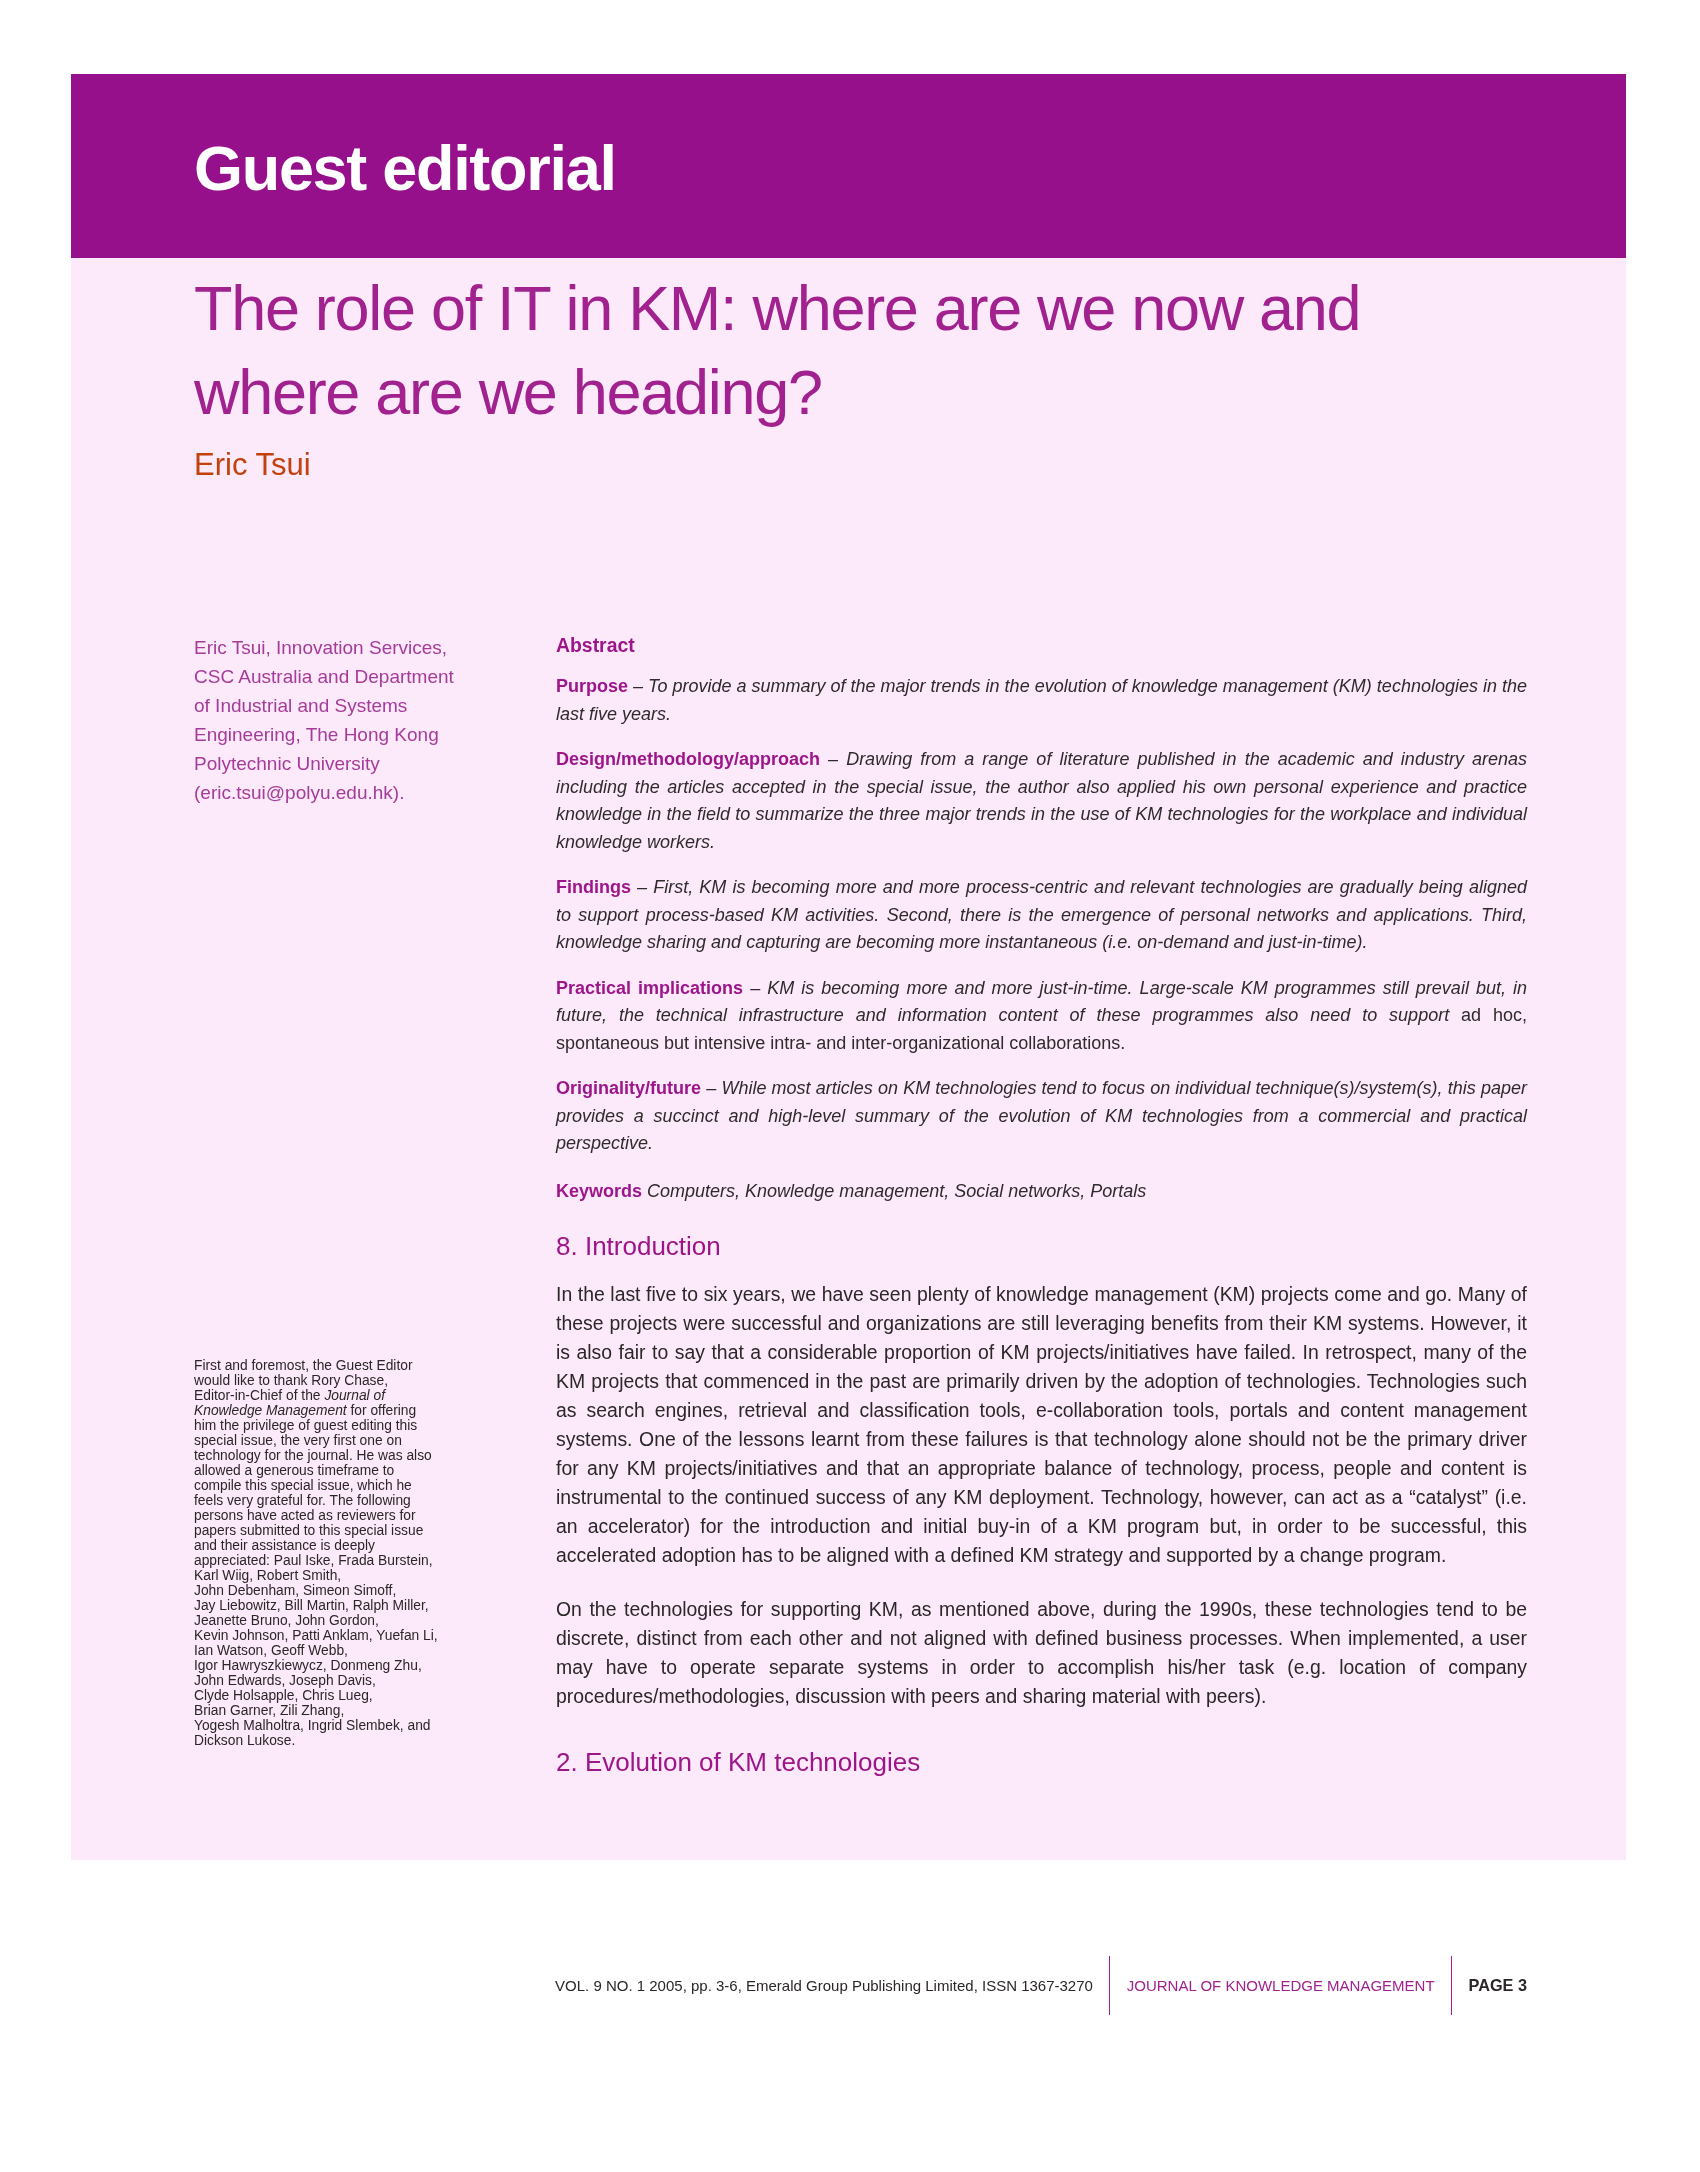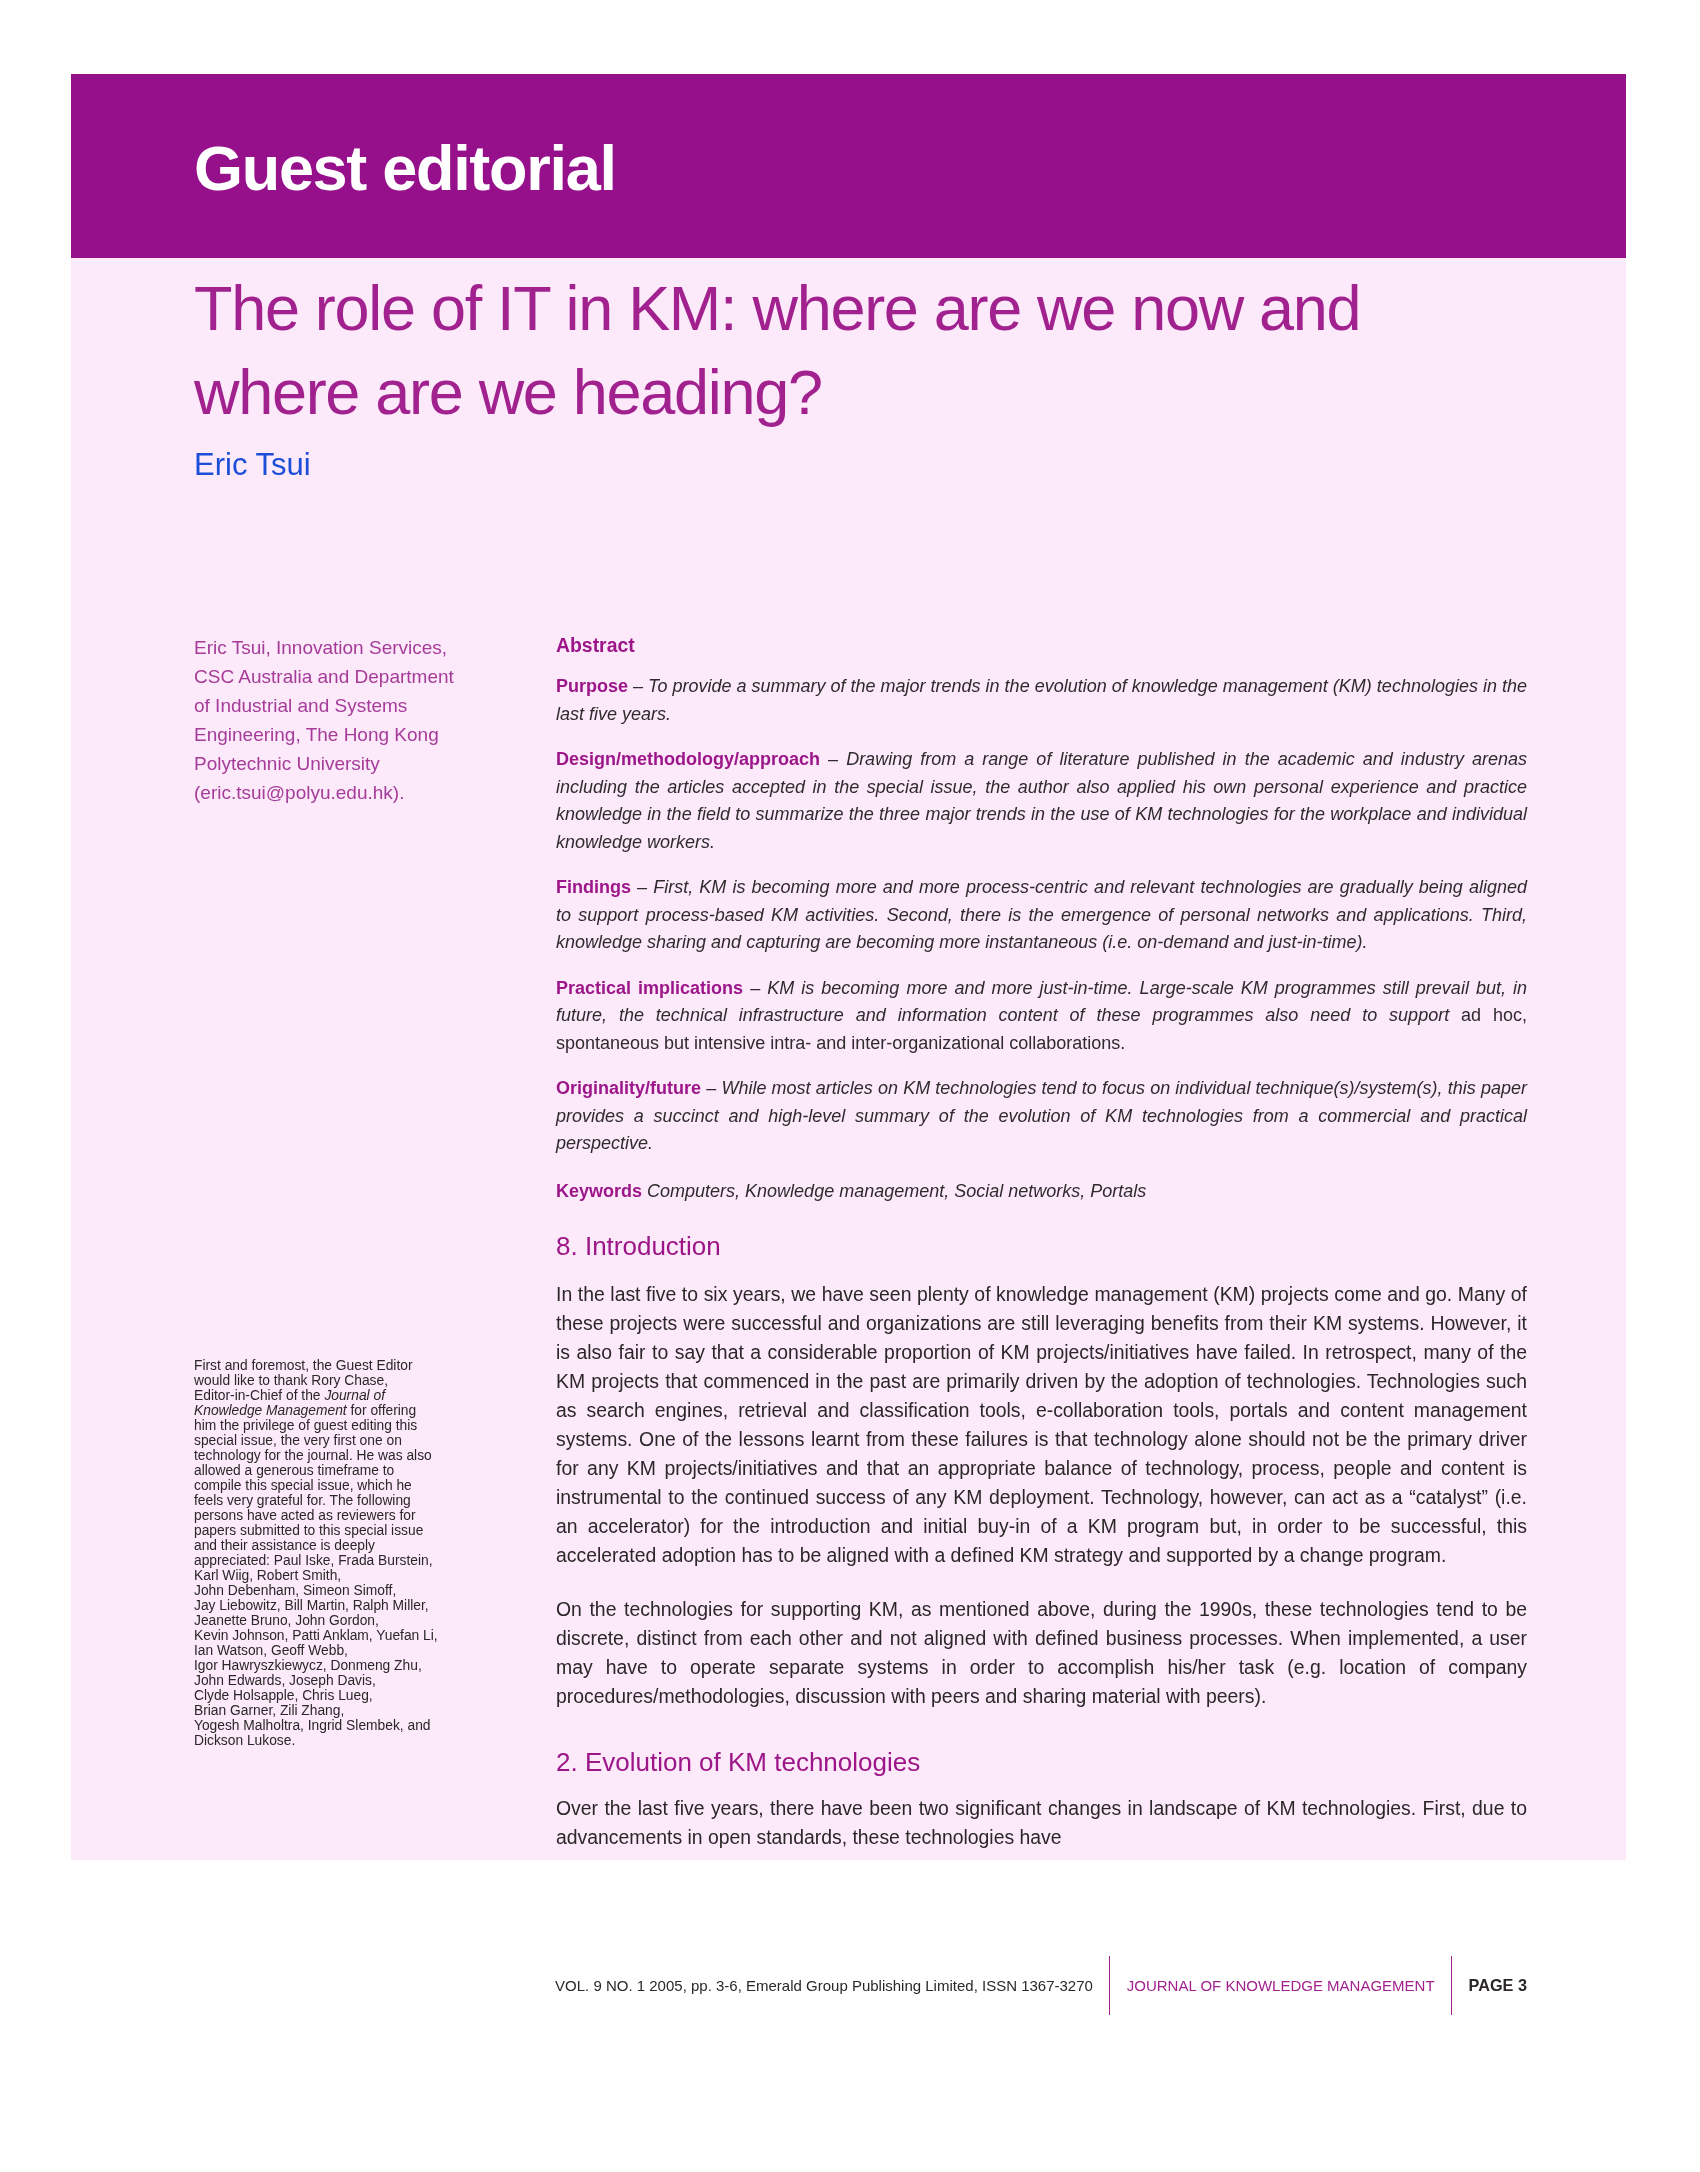--- a/index.html
+++ b/index.html
@@ -24,21 +24,21 @@
     color:#ffffff; font-weight:bold; font-size:63px;
     padding-left:123px; letter-spacing:-1.3px; padding-top:3.8px;
   }
   .article-title {
     position:absolute; left:123px; right:99px; top:192px;
     color:#A1218E; font-size:63px; line-height:84px;
     letter-spacing:-1.3px; white-space:pre-line; font-weight:normal;
   }
   .author {
     position:absolute; left:123px; top:372px;
-    color:#1d4ed8; font-size:31px; line-height:38px;
+    color:#c2410c; font-size:31px; line-height:38px;
   }
   .columns {
     position:absolute; left:123px; right:99px; top:543px;
     display:flex; align-items:flex-start;margin-top:16px;
   }
   .left-col { width:344px; margin-right:18px; flex:none; }
   .right-col { flex:1; min-width:0; }
 
   .affiliation {
     color:#A53C99; font-size:19px; line-height:29px;
@@ -162,21 +162,20 @@
 
 
       <h2 class="section-heading">8. Introduction</h2>
 
       <p class="body-para">In the last five to six years, we have seen plenty of knowledge management (KM) projects come and go. Many of these projects were successful and organizations are still leveraging benefits from their KM systems. However, it is also fair to say that a considerable proportion of KM projects/initiatives have failed. In retrospect, many of the KM projects that commenced in the past are primarily driven by the adoption of technologies. Technologies such as search engines, retrieval and classification tools, e-collaboration tools, portals and content management systems. One of the lessons learnt from these failures is that technology alone should not be the primary driver for any KM projects/initiatives and that an appropriate balance of technology, process, people and content is instrumental to the continued success of any KM deployment. Technology, however, can act as a “catalyst” (i.e. an accelerator) for the introduction and initial buy-in of a KM program but, in order to be successful, this accelerated adoption has to be aligned with a defined KM strategy and supported by a change program.</p>
 
       <p class="body-para spaced">On the technologies for supporting KM, as mentioned above, during the 1990s, these technologies tend to be discrete, distinct from each other and not aligned with defined business processes. When implemented, a user may have to operate separate systems in order to accomplish his/her task (e.g. location of company procedures/methodologies, discussion with peers and sharing material with peers).</p>
 
       <h2 class="section-heading second">2. Evolution of KM technologies</h2>
 
-      <p class="body-para last">Over the last five years, there have been two significant changes in landscape of KM technologies. First, due to advancements in open standards, these technologies have</p>
 
     </div>
   </div>
 
   <div class="footer">
     <span class="footer-citation">VOL. 9 NO. 1 2005, pp. 3-6, Emerald Group Publishing Limited, ISSN 1367-3270</span>
     <span class="footer-divider"></span>
     <span class="footer-journal">JOURNAL OF KNOWLEDGE MANAGEMENT</span>
     <span class="footer-divider"></span>
     <span class="footer-page">PAGE 3</span>

